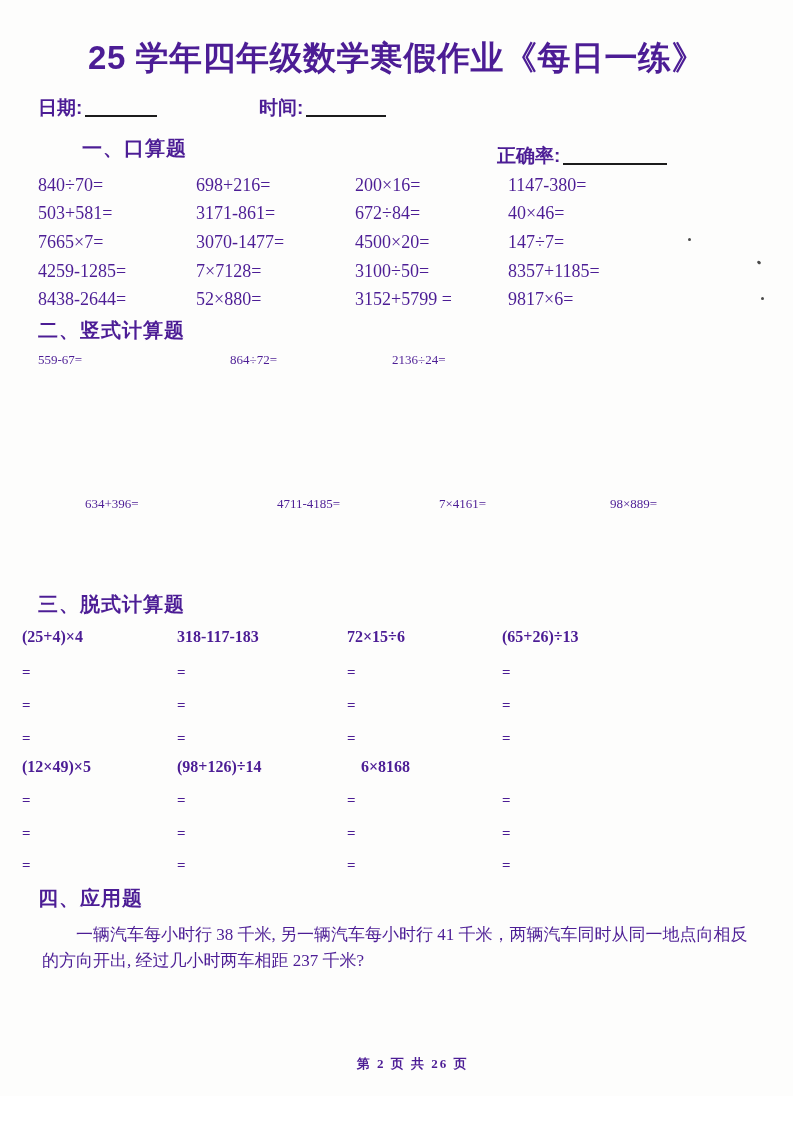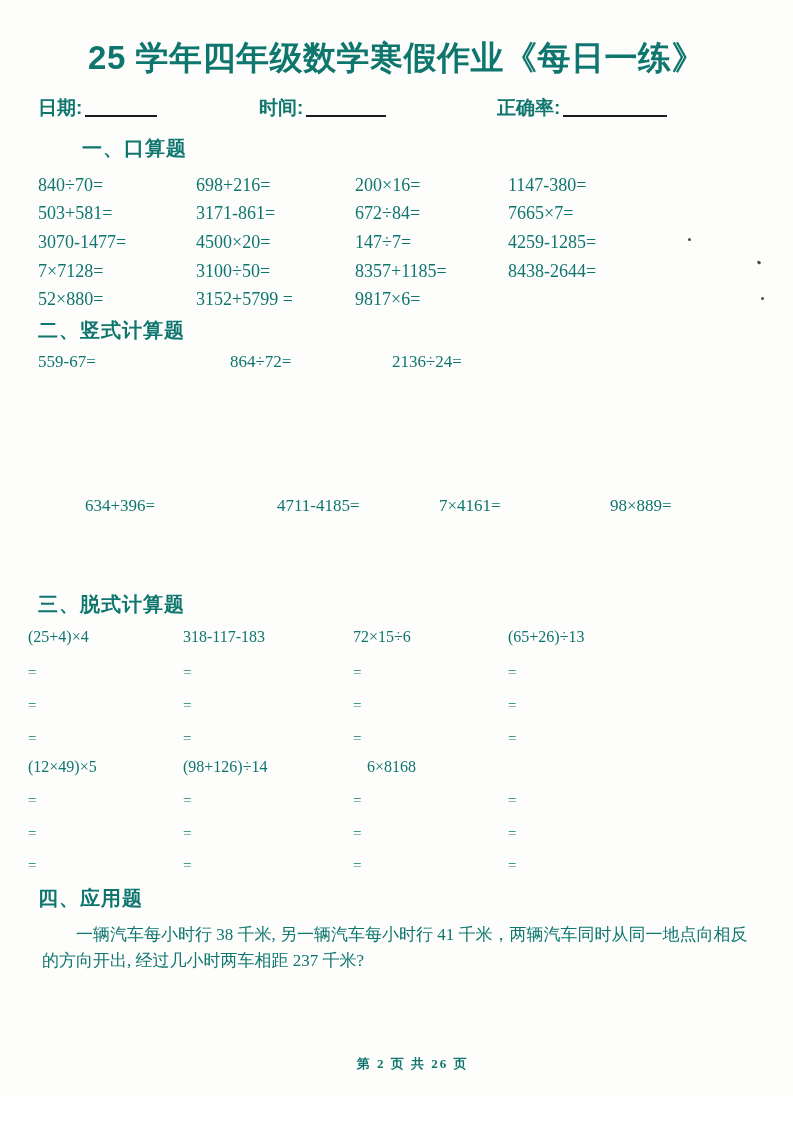--- a/index.html
+++ b/index.html
@@ -1,37 +1,37 @@
 <!DOCTYPE html>
 <html><head>
 <meta charset="utf-8">
 <style>
   html,body{margin:0;padding:0;background:#ffffff;}
   .page{
     position:relative;
     width:793px;height:1096px;
     margin:0 auto;
     background:#fdfdfc;
-    color:#0f766e;
+    color:#4c1d95;
     font-family:"Liberation Sans",sans-serif;
     overflow:hidden;
   }
   
   .title{
     position:absolute;top:36px;left:0;width:100%;
     margin:0;text-align:center;
     font-size:33px;font-weight:bold;letter-spacing:0.5px;
   }
   .meta-item{
     position:absolute;top:95px;
     font-size:19px;font-weight:bold;white-space:nowrap;
   }
   .meta-date{left:38px;}
   .meta-time{left:259px;}
-  .meta-acc{left:497px;}
+  .meta-acc{left:497px;margin-top:48px;}
   .blank{
     display:inline-block;height:17px;
     border-bottom:2px solid #1c1c1c;
     vertical-align:-3px;margin-left:3px;
   }
   .blank-date{width:72px;}
   .blank-time{width:80px;}
   .blank-acc{width:104px;}
   
   .sec-h{
@@ -51,28 +51,29 @@
   .grid span{white-space:nowrap;}
   .s1{
     top:171px;padding-left:38px;
     grid-template-columns:158px 159px 153px auto;
     grid-auto-rows:28.6px;align-items:center;
     font-size:18px;
   }
   .s2{
     padding-left:38px;
     grid-template-columns:192px 162px 171px auto;
-    font-size:17px;
+    font-size:13px;
   }
   #s2-row1{top:352px;}
   #s2-row2{top:496px;margin-left:47px;}
   .s3{
-    padding-left:28px;
+    padding-left:22px;
     grid-template-columns:155px 170px 155px auto;
     font-size:16px;
+    font-weight:bold;
   }
   #s3-probs1{top:628px;}
   #s3-probs2{top:758px;}
   .eqrow{font-size:15px;}
   #eq-1a{top:664px;}
   #eq-1b{top:697px;}
   #eq-1c{top:730px;}
   #eq-2a{top:792px;}
   #eq-2b{top:825px;}
   #eq-2c{top:857px;}
@@ -117,20 +118,21 @@
 
   <h2 class="sec-h" id="h-oral">一、口算题</h2>
   <div class="grid s1">
     <span>840÷70=</span>
     <span>698+216=</span>
     <span>200×16=</span>
     <span>1147-380=</span>
     <span>503+581=</span>
     <span>3171-861=</span>
     <span>672÷84=</span>
+    <span>40×46=</span>
     <span>7665×7=</span>
     <span>3070-1477=</span>
     <span>4500×20=</span>
     <span>147÷7=</span>
     <span>4259-1285=</span>
     <span>7×7128=</span>
     <span>3100÷50=</span>
     <span>8357+1185=</span>
     <span>8438-2644=</span>
     <span>52×880=</span>

